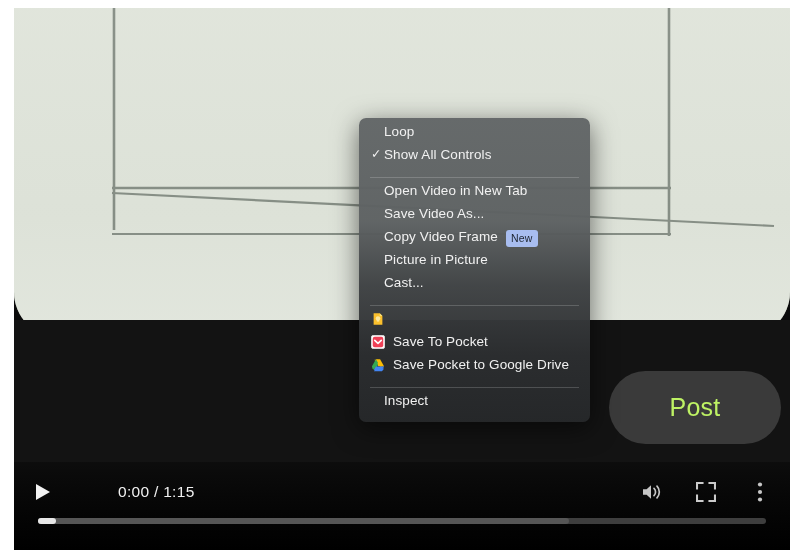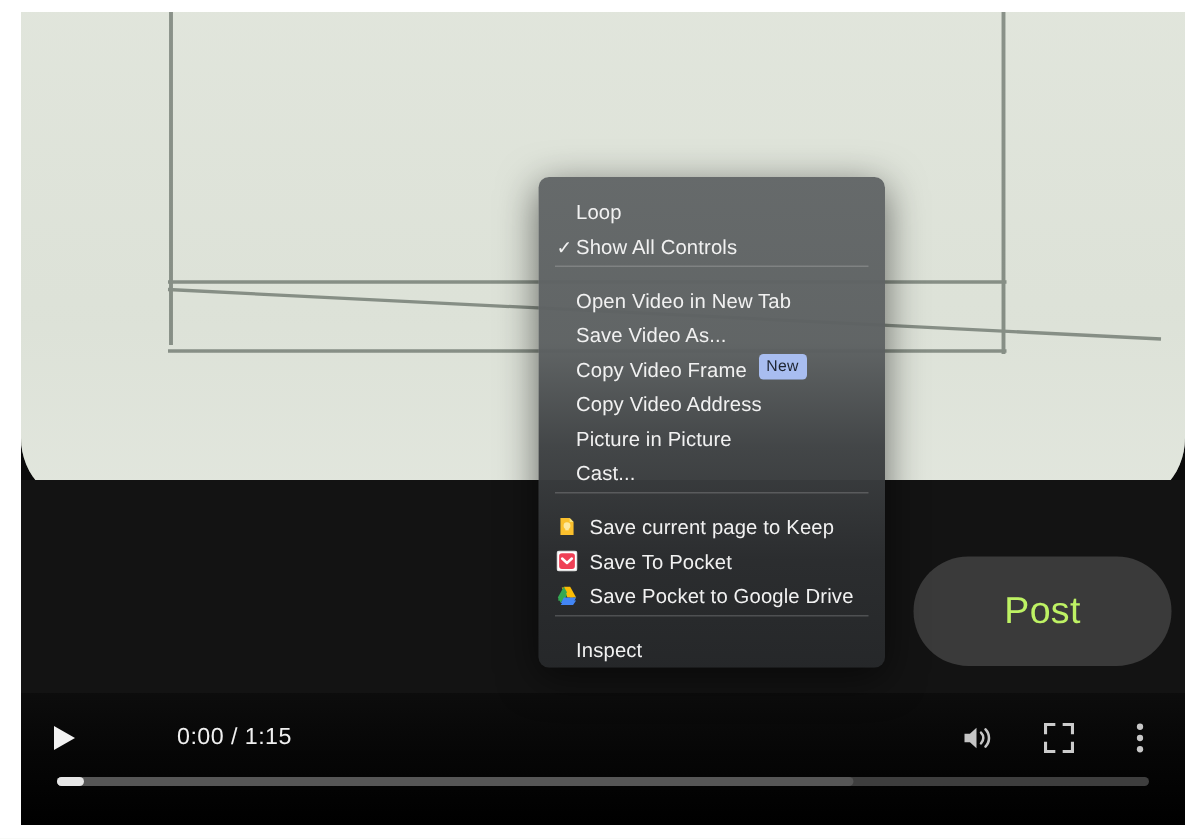--- a/index.html
+++ b/index.html
@@ -136,21 +136,21 @@
         rgba(93,97,98,.97) 34%,
         rgba(62,65,67,.97) 55%,
         rgba(44,46,48,.97) 78%,
         rgba(38,40,42,.97) 100%);
     font-size:13.5px;
     color:#f1f1f1;
     padding:7px 0 5px 0;
   }
   .menu-section { padding:0; }
   .menu-item {
-    display:flex; align-items:flex-end;
+    display:flex; align-items:flex-start;
     height:23px;
     padding:0 10px 0 12px;
     white-space:nowrap;
     cursor:default;
     line-height:1;
   }
   .menu-item .check {
     width:13px; font-size:12.5px; color:#f2f2f2; flex:0 0 13px;
   }
   .menu-item .indent { width:13px; flex:0 0 13px; }
@@ -265,44 +265,39 @@
           <span class="indent"></span>
           <span class="menu-label">Save Video As...</span>
         </div>
         <div class="menu-item">
           <span class="indent"></span>
           <span class="menu-label">Copy Video Frame</span>
           <span class="badge-new">New</span>
         </div>
         <div class="menu-item">
           <span class="indent"></span>
-          <span class="menu-label">Copy Video Address</span>
-        </div>
-        <div class="menu-item">
-          <span class="indent"></span>
           <span class="menu-label">Picture in Picture</span>
         </div>
         <div class="menu-item">
           <span class="indent"></span>
           <span class="menu-label">Cast...</span>
         </div>
       </div>
 
       <div class="menu-sep"></div>
 
       <div class="menu-section">
 
         <div class="menu-item with-icon">
           <svg class="app-icon" viewBox="0 0 16 16">
             <path d="M3 1.5h7l3 3v10H3z" fill="#fbc02d"></path>
             <path d="M10 1.5l3 3h-3z" fill="#f9e27a"></path>
             <ellipse cx="8" cy="7.4" rx="2.6" ry="2.6" fill="#fde8a0"></ellipse>
             <rect x="6.7" y="9.4" width="2.6" height="1.5" fill="#fde8a0"></rect>
           </svg>
-          <span class="menu-label">Save current page to Keep</span>
         </div>
 
         <div class="menu-item with-icon">
           <svg class="app-icon" viewBox="0 0 16 16">
             <rect x="0.5" y="0.5" width="15" height="15" rx="2" fill="#ffffff" stroke="#e5e5e5"></rect>
             <rect x="2" y="2" width="12" height="12" rx="2.2" fill="#ef4056"></rect>
             <path d="M4.3 6.1l3.7 3.4 3.7-3.4" stroke="#ffffff" stroke-width="1.9" fill="none" stroke-linecap="round" stroke-linejoin="round"></path>
           </svg>
           <span class="menu-label">Save To Pocket</span>
         </div>

